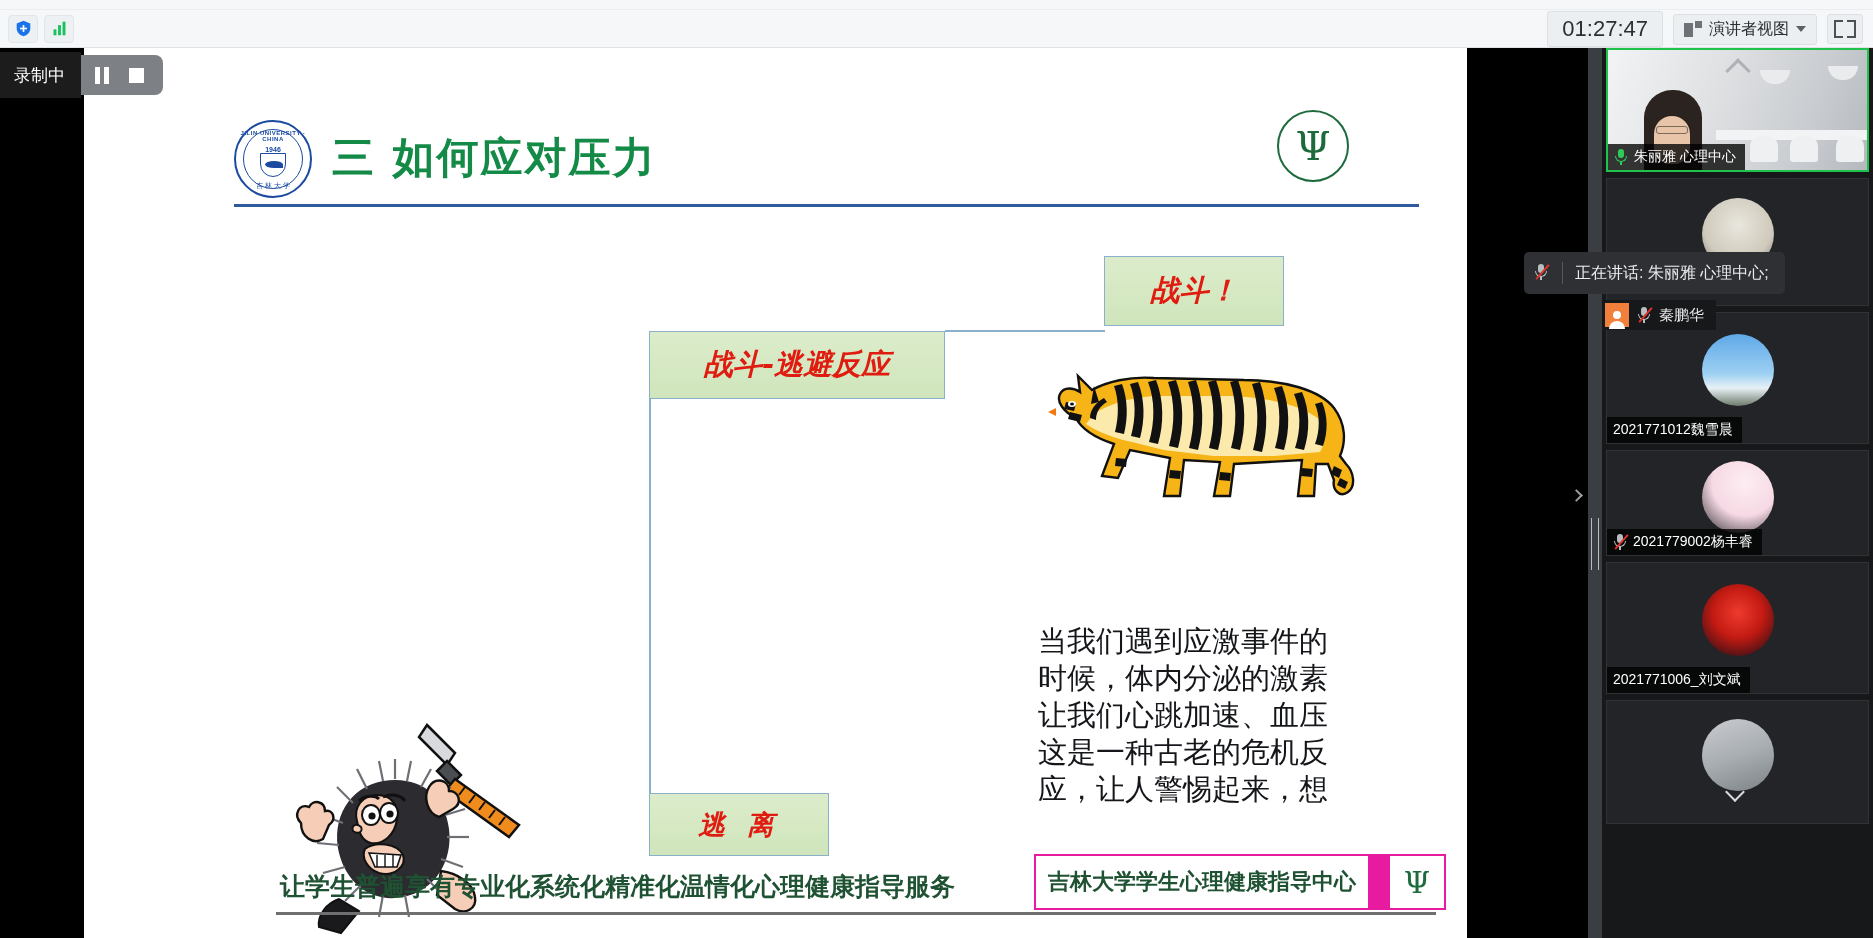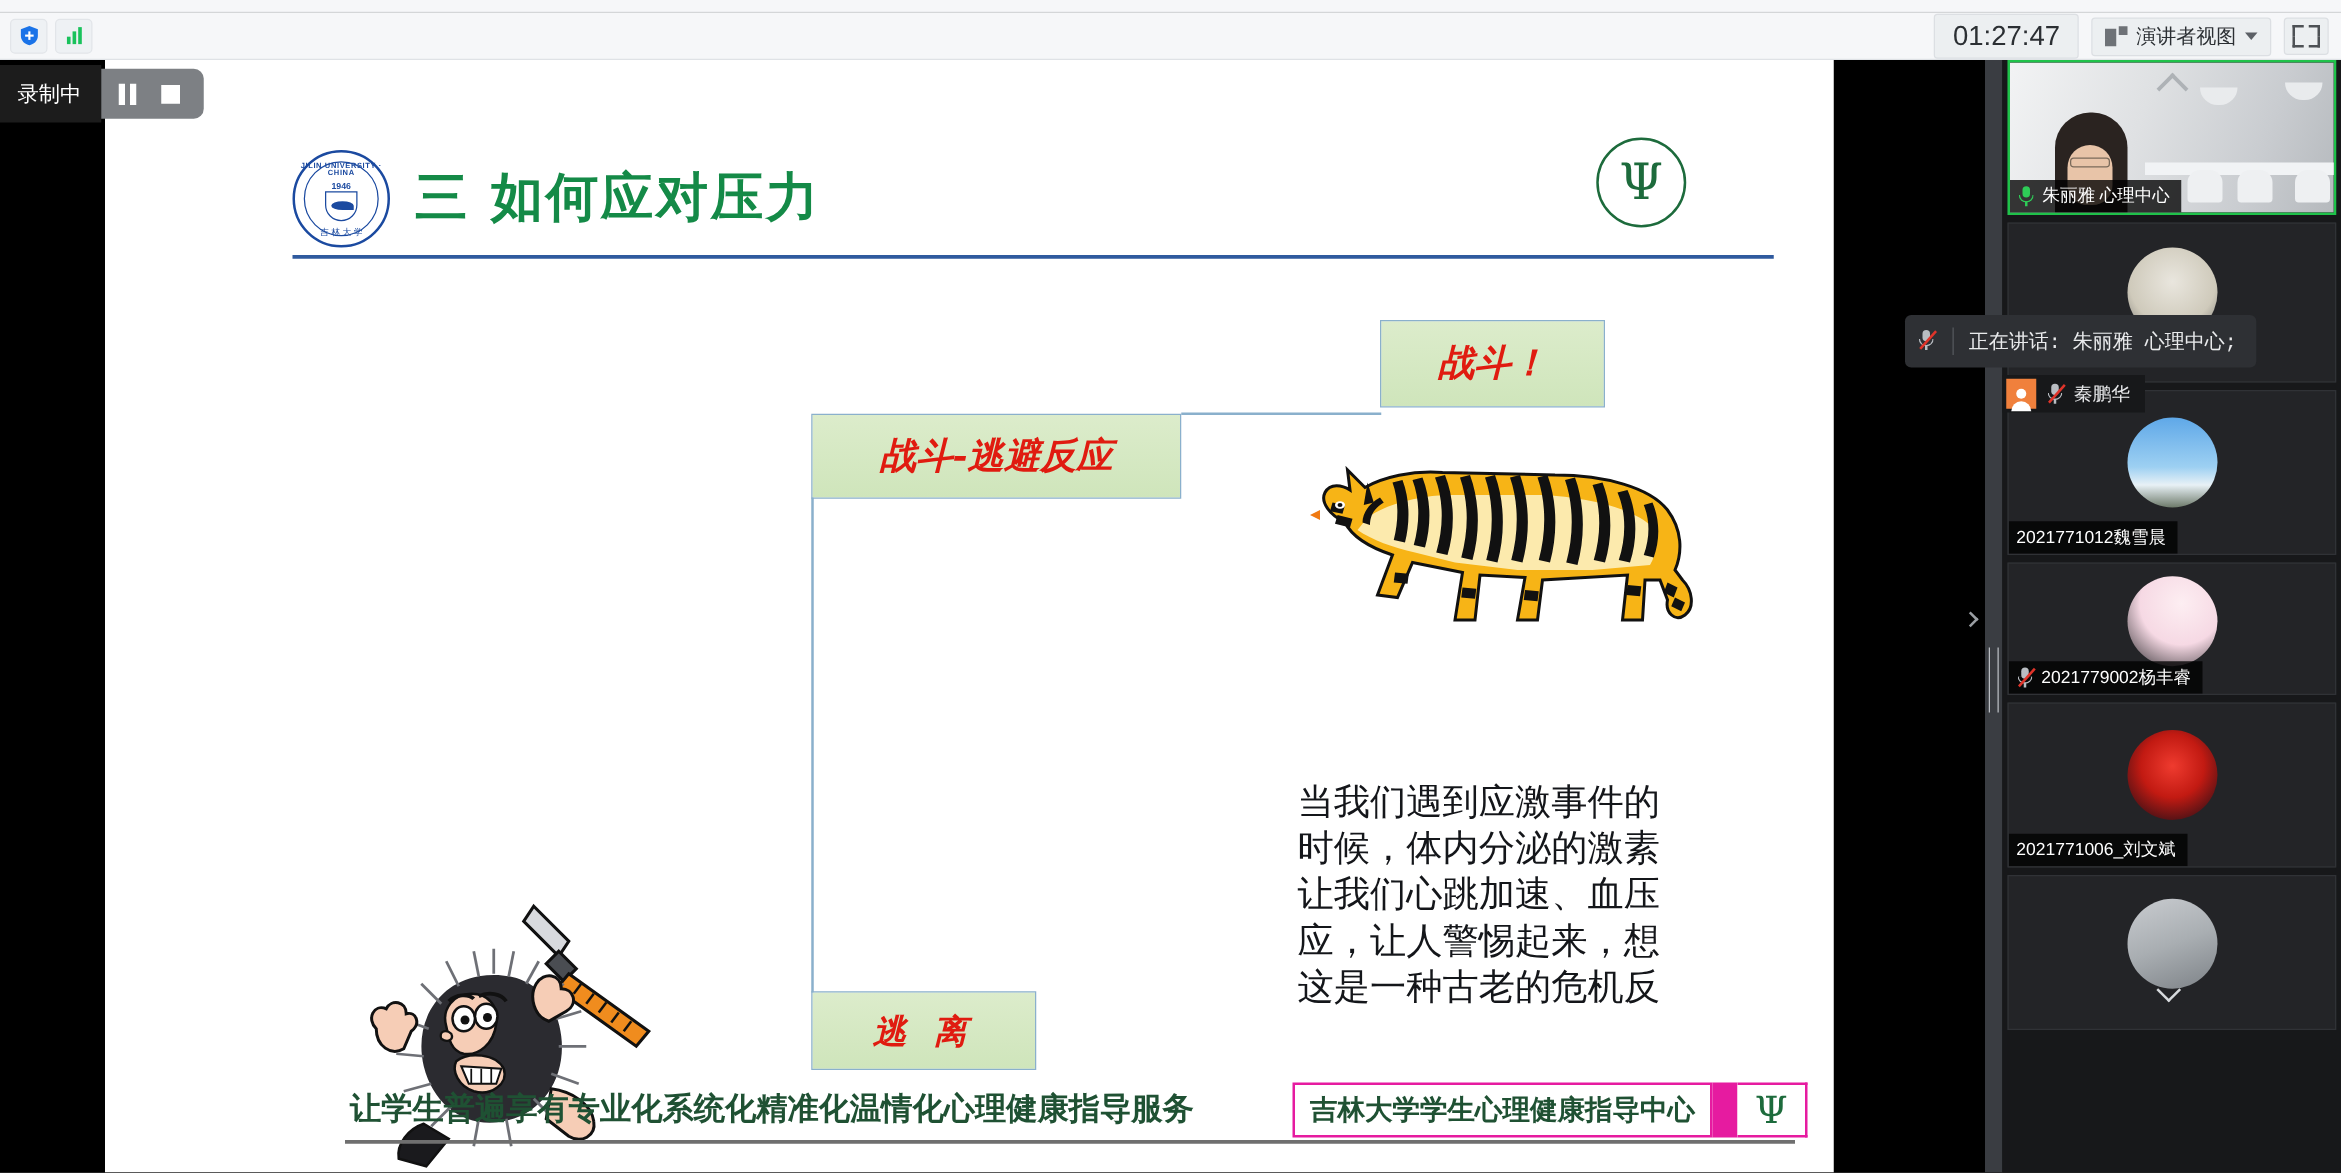--- a/index.html
+++ b/index.html
@@ -172,21 +172,21 @@
     position: absolute; left: 196px; bottom: 35px;
     font-size: 25px; font-weight: bold; color: #1f5133;
     font-family: "DejaVu Sans", "Liberation Sans", sans-serif;
   }
   .foot-rule {
     position: absolute; left: 192px; bottom: 23px; width: 1160px; height: 3px;
     background: #6f6f6f;
   }
   .foot-badge {
     position: absolute; left: 950px; bottom: 28px;
-    display: flex; align-items: stretch; height: 44px;
+    display: flex; align-items: stretch; height: 56px;
   }
   .foot-badge .namebar {
     border: 2.5px solid #e61ba0; background: #fff;
     padding: 0 12px; display: flex; align-items: center;
     font-size: 22px; font-weight: bold; color: #1f5133;
     font-family: "DejaVu Sans", "Liberation Sans", sans-serif;
   }
   .foot-badge .pinkpad { width: 20px; background: #e61ba0; }
   .foot-badge .mark {
     width: 56px; background: #fff; border: 2.5px solid #e61ba0; border-left: none;
@@ -273,21 +273,21 @@
   .chair { position: absolute; bottom: 8px; width: 28px; height: 26px;
            background: #eef0f2; border-radius: 10px 10px 3px 3px; }
   .table-top { position: absolute; left: 108px; bottom: 30px; width: 160px; height: 10px;
                background: #f1f3f5; }
 
   
   .toast {
     position: absolute; left: 1524px; top: 252px; z-index: 60;
     background: #2e3034; border-radius: 5px; height: 42px;
     display: flex; align-items: center; padding: 0 16px 0 10px; gap: 12px;
-    color: #e9eaec; font-size: 16px; font-family: Liberation Mono, monospace;
+    color: #e9eaec; font-size: 16px;
   }
   .toast .sep { width: 1px; height: 22px; background: #55585d; }
 
   
   .chip-row {
     position: absolute; left: 1602px; top: 300px; z-index: 55;
     display: flex; align-items: center; gap: 8px;
     background: #17181a; padding: 3px 12px 3px 3px;
   }
   .chip-av {
@@ -486,22 +486,22 @@
 
       <path d="M162 168 C178 170 194 180 196 194 C198 206 186 212 176 206
                L158 192 Z" fill="#f6cdb6" stroke="#111" stroke-width="2.4"></path>
       <path d="M60 196 C48 200 38 212 40 224 L62 230 L80 208 Z" fill="#1a1a1d" stroke="#111" stroke-width="2"></path>
     </svg>
 
     <div class="para">
       <div>当我们遇到应激事件的</div>
       <div>时候，体内分泌的激素</div>
       <div>让我们心跳加速、血压</div>
+      <div>这是一种古老的危机反</div>
       <div>应，让人警惕起来，想</div>
-      <div>这是一种古老的危机反</div>
     </div>
 
     <div class="foot-text">让学生普遍享有专业化系统化精准化温情化心理健康指导服务</div>
     <div class="foot-rule"></div>
     <div class="foot-badge">
       <div class="namebar">吉林大学学生心理健康指导中心</div>
       <div class="pinkpad"></div>
       <div class="mark">
         <span class="glyph">Ψ</span>
       </div>

